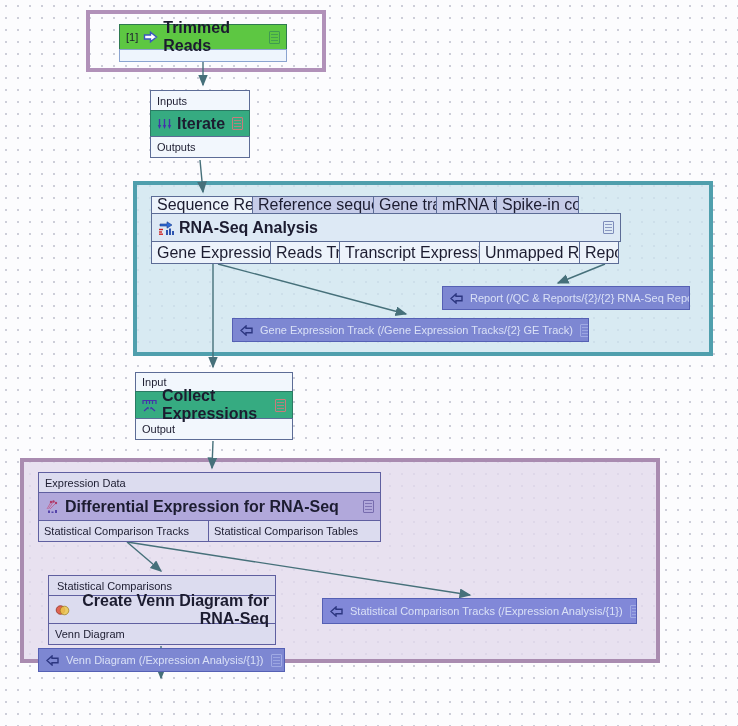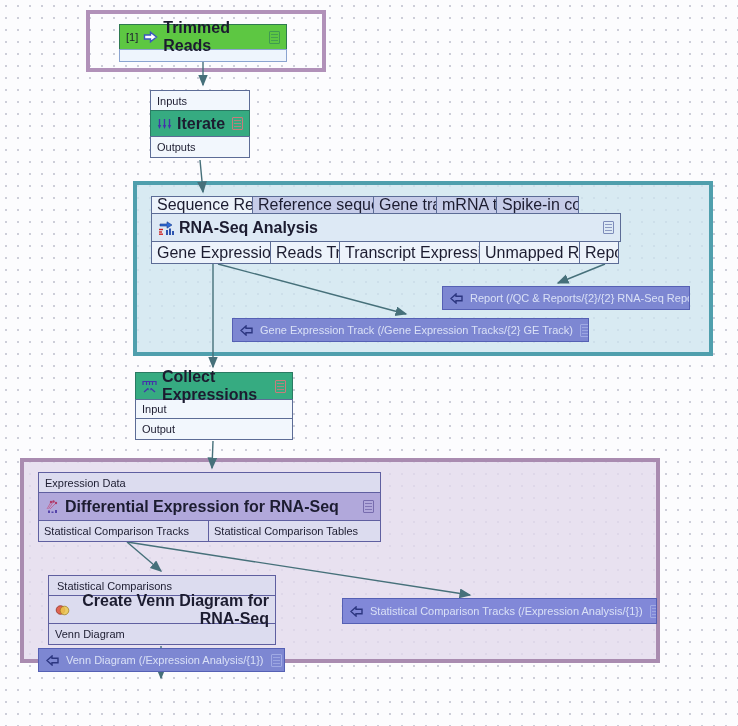--- a/index.html
+++ b/index.html
@@ -154,35 +154,35 @@
     <span class="icon">
       <svg width="13" height="11" viewBox="0 0 13 11">
           <path d="M12,3.2 h-6 V1 L1,5.5 6,10 V7.8 h6 z" fill="none" stroke="#2c3680" stroke-width="1.4"></path>
         </svg>
     </span>
     <span>Gene Expression Track (/Gene Expression Tracks/{2} GE Track)</span>
     <span class="doc-icon" style="color:#a0aae4;"></span>
   </div>
 
   <div class="node" style="left:135px;top:372px;width:158px;">
+    <div class="row light" style="height:20px;">
+      <span>Input</span>
+    </div>
     <div class="row green-teal" style="height:28px;">
       <span class="icon">
         <svg width="15" height="13" viewBox="0 0 15 13" stroke="#4433aa" stroke-width="1.2" fill="none">
           <path d="M1,5 V1.5 H14 V5 M4.5,1.5 V5 M7.5,1.5 V5 M10.5,1.5 V5"></path>
           <path d="M2,12 L6,8.5 M13,12 L9,8.5"></path>
           <path d="M5,8 L7,8.8 L6.2,10.6" fill="#4433aa" stroke="none"></path>
           <path d="M10,8 L8,8.8 L8.8,10.6" fill="#4433aa" stroke="none"></path>
         </svg>
       </span>
       <span class="bold">Collect Expressions</span>
       <span class="doc-icon" style="color:#c97b7b;"></span>
     </div>
-    <div class="row light" style="height:20px;">
-      <span>Input</span>
-    </div>
     <div class="row light" style="height:22px;">
       <span>Output</span>
     </div>
   </div>
 
   <div class="node" style="left:38px;top:472px;width:343px;">
     <div class="row lavrow" style="height:21px;">
       <span>Expression Data</span>
     </div>
     <div class="row purpletitle" style="height:29px;">
@@ -225,21 +225,21 @@
           <circle cx="9.5" cy="6.5" r="4.3" fill="#ecc84e" fill-opacity="0.85" stroke="#9a7a1a" stroke-width="0.7"></circle>
         </svg>
       </span>
       <span class="bold">Create Venn Diagram for RNA-Seq</span>
     </div>
     <div class="row lavrow" style="height:22px;">
       <span>Venn Diagram</span>
     </div>
   </div>
 
-  <div class="outnode" style="left:322px;top:598px;width:315px;height:26px;background:#8188d8;margin-left:20px;">
+  <div class="outnode" style="left:322px;top:598px;width:315px;height:26px;background:#8188d8;">
     <span class="icon">
       <svg width="13" height="11" viewBox="0 0 13 11">
           <path d="M12,3.2 h-6 V1 L1,5.5 6,10 V7.8 h6 z" fill="none" stroke="#2c3680" stroke-width="1.4"></path>
         </svg>
     </span>
     <span>Statistical Comparison Tracks (/Expression Analysis/{1})</span>
     <span class="doc-icon" style="color:#a0aae4;"></span>
   </div>
 
   <div class="outnode" style="left:38px;top:648px;width:247px;height:24px;">

